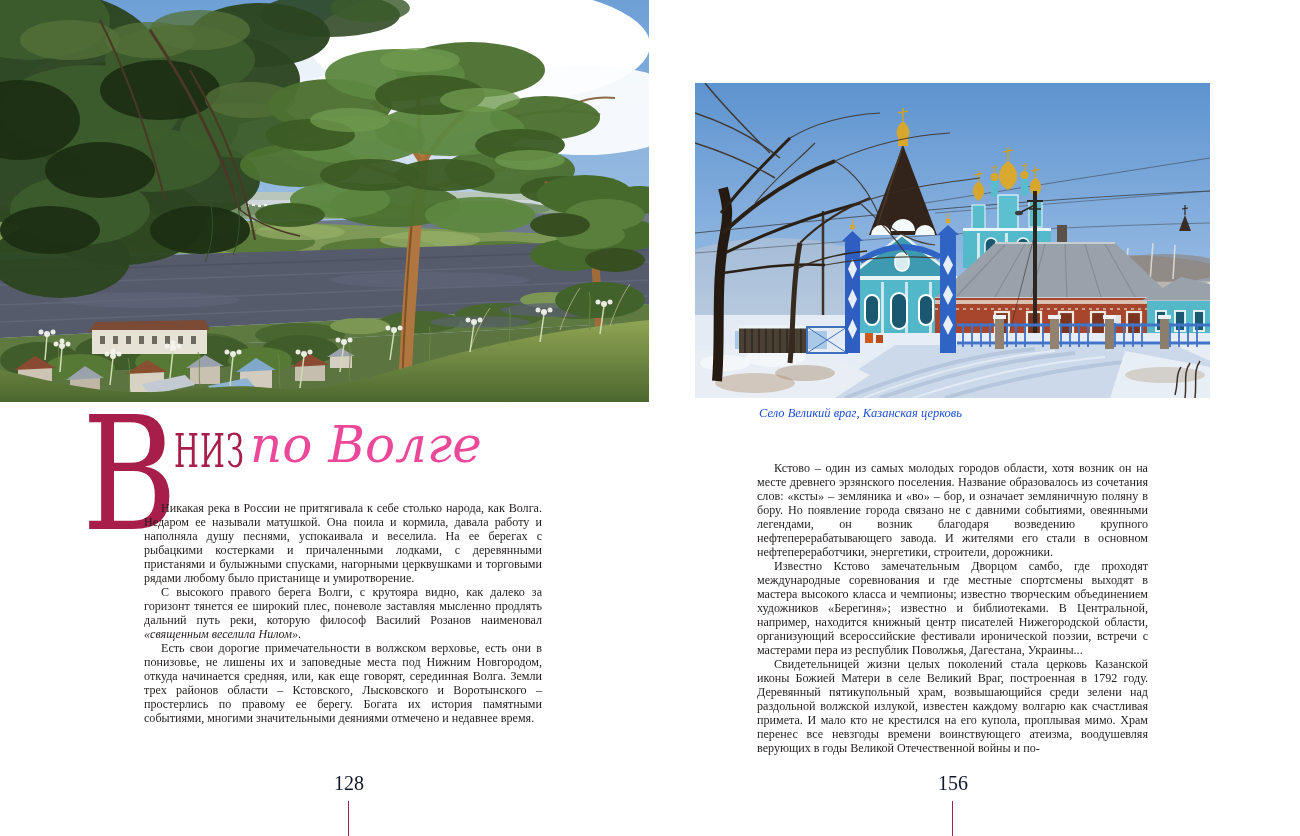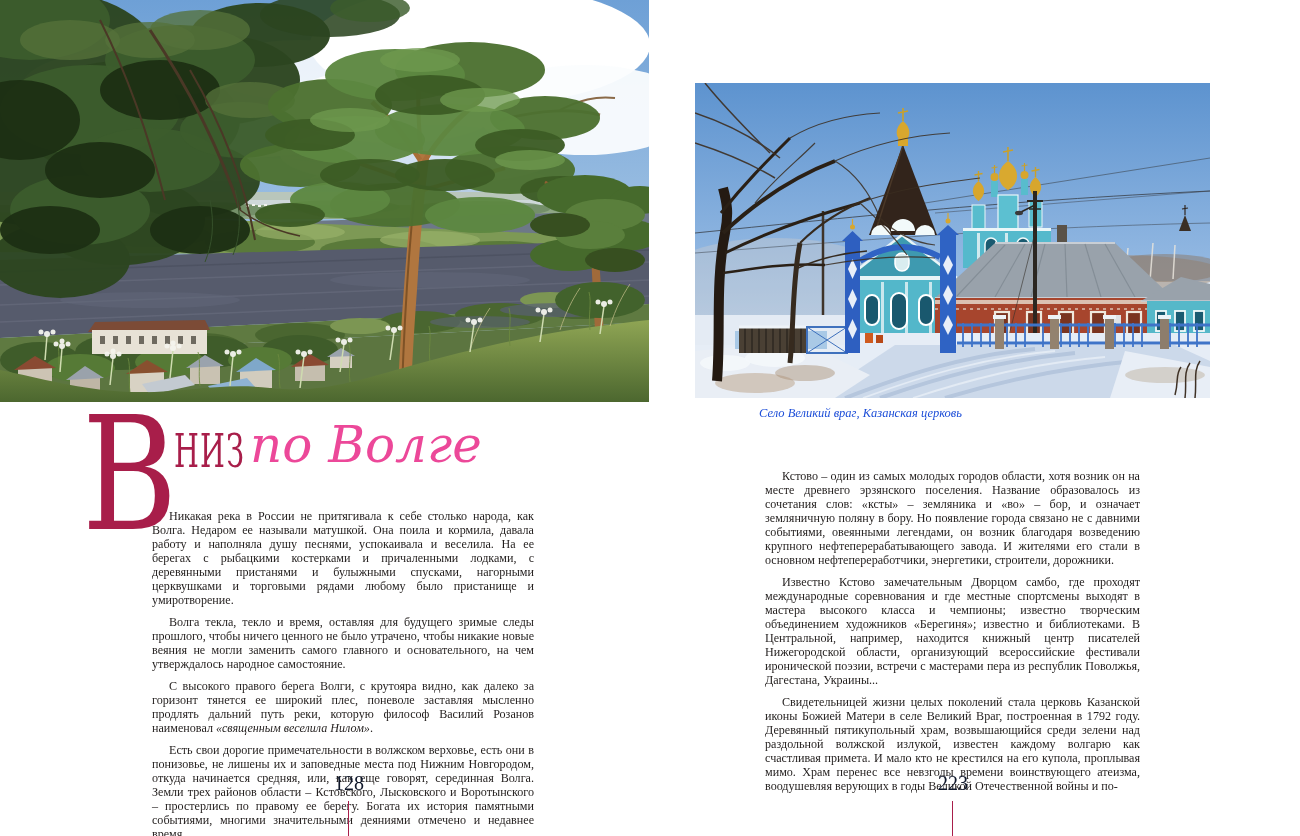--- a/index.html
+++ b/index.html
@@ -6,21 +6,21 @@
   .spread{position:relative;width:1300px;height:836px;background:#ffffff;overflow:hidden;
           font-family:"Liberation Serif",serif;color:#221e1d;}
   .photo{position:absolute;overflow:hidden;}
   .photo svg{display:block;}
   #photo-left{left:0;top:0;width:649px;height:402px;}
   #photo-right{left:695px;top:83px;width:515px;height:315px;}
   .caption{position:absolute;left:759px;top:406px;width:420px;font-style:italic;
            font-size:12.5px;color:#1d4ed8;}
   .textcol{position:absolute;text-align:justify;font-size:12.1px;line-height:14px;
            hyphens:auto;-webkit-hyphens:auto;}
-  .textcol p{margin:8px;text-indent:17px;}
+  .textcol p{margin:0;text-indent:17px;}
   #text-left{left:144px;top:501px;width:398px;}
   #text-right{left:757px;top:461px;width:391px;}
   .ital{font-style:italic;}
   
   .dropcap{position:absolute;left:82px;top:395px;font-family:"DejaVu Serif",serif;
            font-size:158px;line-height:1;color:#a81e4a;transform:scaleX(.82);
            transform-origin:left top;}
   .title-rest{position:absolute;left:174px;top:428px;font-family:"DejaVu Serif",serif;
            font-size:46px;line-height:1;color:#a81e4a;text-transform:uppercase;
            transform:scaleX(.62);transform-origin:left top;letter-spacing:2px;}
@@ -575,29 +575,28 @@
   <div class="caption">Село Великий враг, Казанская церковь</div>
 
   <div>
     <span class="dropcap">В</span>
     <span class="title-rest">низ</span>
     <span class="title-script">по Волге</span>
   </div>
 
   <div class="textcol" id="text-left">
     <p>Никакая река в России не притягивала к себе столько народа, как Волга. Недаром ее называли матушкой. Она поила и кормила, давала работу и наполняла душу песнями, успокаивала и веселила. На ее берегах с рыбацкими костерками и причаленными лодками, с деревянными пристанями и булыжными спусками, нагорными церквушками и торговыми рядами любому было пристанище и умиротворение.</p>
-    <p>Волга текла, текло и время, оставляя для будущего зримые следы прошлого, чтобы ничего ценного не было утрачено, чтобы никакие новые веяния не могли заменить самого главного и основательного, на чем утверждалось народное самостояние.</p>
     <p><span>С высокого правого берега Волги, с крутояра видно, как далеко за горизонт тянется ее широкий плес, поневоле заставляя мысленно продлять дальний путь реки, которую философ Василий Розанов наименовал </span><span class="ital">«священным веселила Нилом»</span><span>.</span></p>
     <p>Есть свои дорогие примечательности в волжском верховье, есть они в понизовье, не лишены их и заповедные места под Нижним Новгородом, откуда начинается средняя, или, как еще говорят, серединная Волга. Земли трех районов области – Кстовского, Лысковского и Воротынского – простерлись по правому ее берегу. Богата их история памятными событиями, многими значительными деяниями отмечено и недавнее время.</p>
   </div>
 
   <div class="textcol" id="text-right">
     <p>Кстово – один из самых молодых городов области, хотя возник он на месте древнего эрзянского поселения. Название образовалось из сочетания слов: «ксты» – земляника и «во» – бор, и означает земляничную поляну в бору. Но появление города связано не с давними событиями, овеянными легендами, он возник благодаря возведению крупного нефтеперерабатывающего завода. И жителями его стали в основном нефтепереработчики, энергетики, строители, дорожники.</p>
     <p>Известно Кстово замечательным Дворцом самбо, где проходят международные соревнования и где местные спортсмены выходят в мастера высокого класса и чемпионы; известно творческим объединением художников «Берегиня»; известно и библиотеками. В Центральной, например, находится книжный центр писателей Нижегородской области, организующий всероссийские фестивали иронической поэзии, встречи с мастерами пера из республик Поволжья, Дагестана, Украины...</p>
     <p>Свидетельницей жизни целых поколений стала церковь Казанской иконы Божией Матери в селе Великий Враг, построенная в 1792 году. Деревянный пятикупольный храм, возвышающийся среди зелени над раздольной волжской излукой, известен каждому волгарю как счастливая примета. И мало кто не крестился на его купола, проплывая мимо. Храм перенес все невзгоды времени воинствующего атеизма, воодушевляя верующих в годы Великой Отечественной войны и по-</p>
   </div>
 
   <div class="folio" id="folio-left">128</div>
   <div class="folio-rule" id="rule-left"></div>
-  <div class="folio" id="folio-right">223</div>
+  <div class="folio" id="folio-right">156</div>
   <div class="folio-rule" id="rule-right"></div>
 
 </div>
 
 </body></html>

